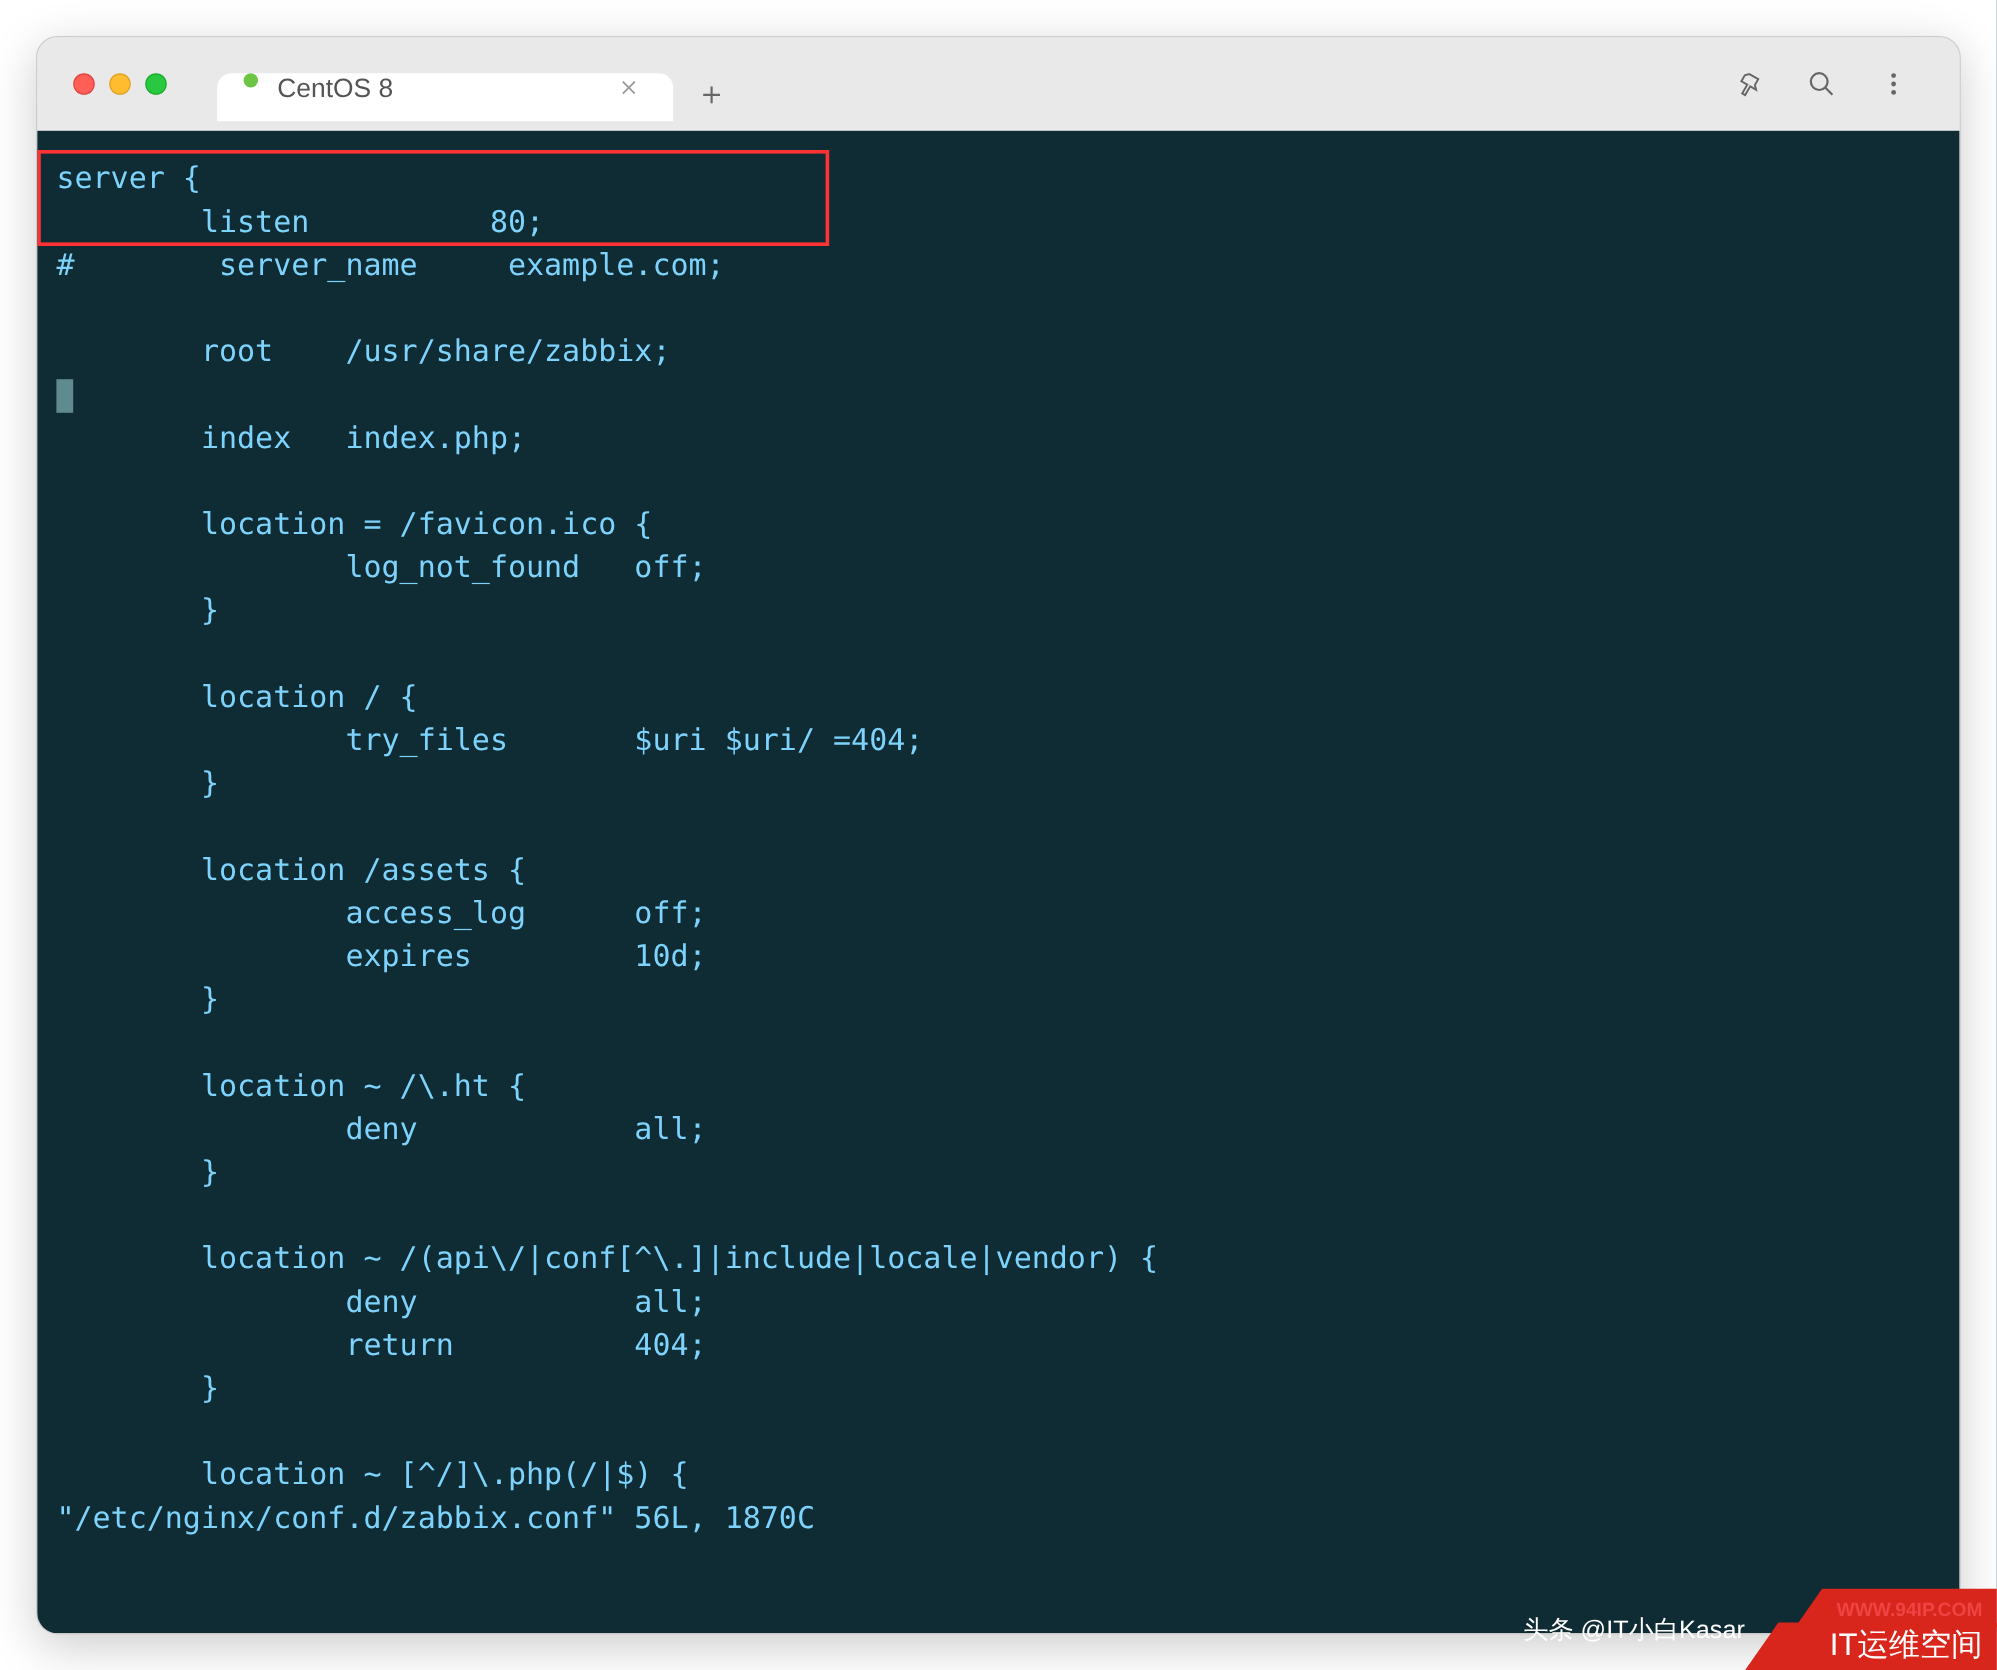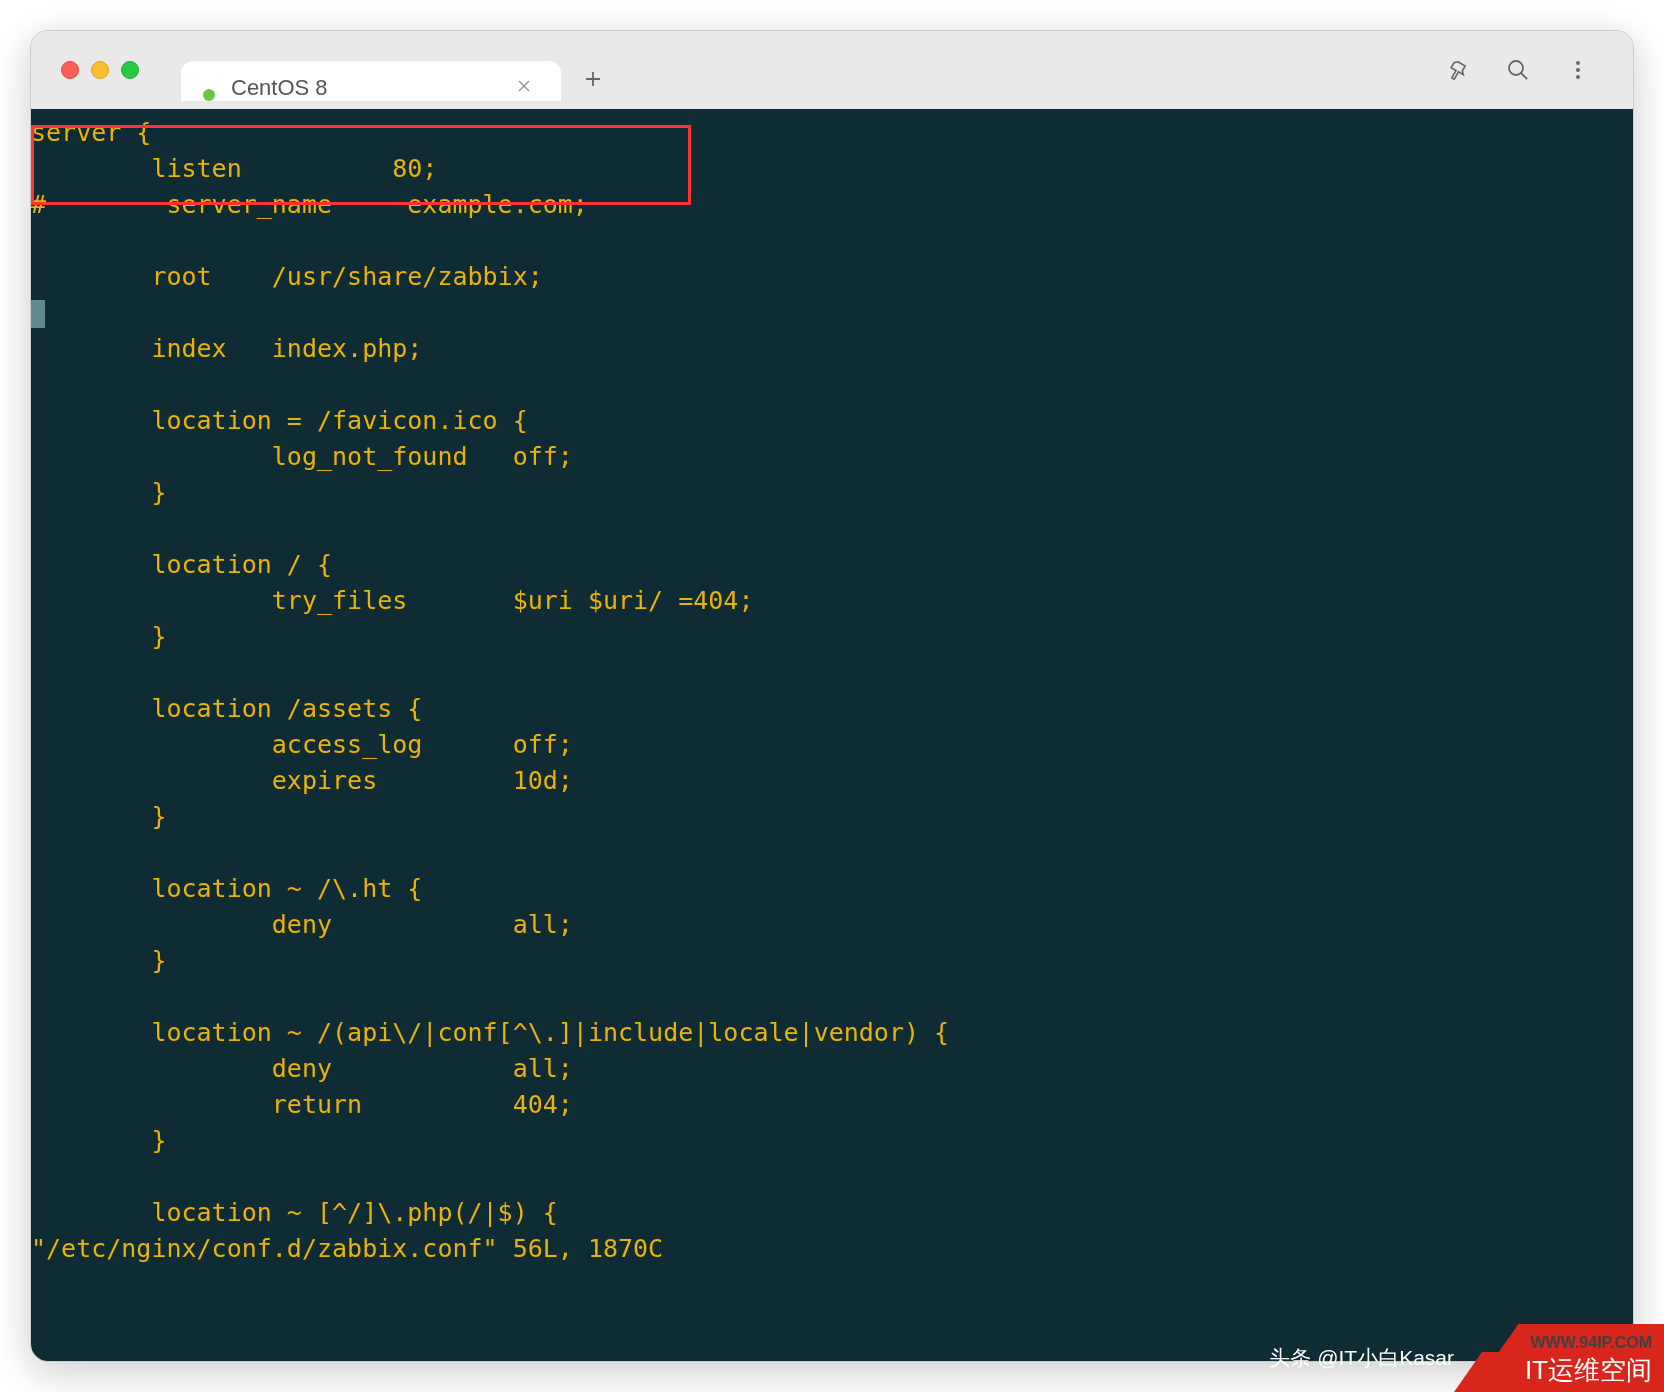--- a/index.html
+++ b/index.html
@@ -43,21 +43,21 @@
     border-radius: 50%;
   }
   .red-light { background: #ff5f57; border: 1px solid #e0443e; }
   .yellow-light { background: #febc2e; border: 1px solid #dea123; }
   .green-light { background: #28c840; border: 1px solid #1aab29; }
   .tab {
     background: #ffffff;
     height: 40px;
     border-radius: 12px 12px 0 0;
     display: flex;
-    align-items: flex-end;
+    align-items: flex-start;
     padding: 0 22px;
     margin-left: 18px;
     min-width: 380px;
     position: relative;
     margin-top: 22px;
   }
   .tab-dot {
     width: 12px;
     height: 12px;
     border-radius: 50%;
@@ -94,24 +94,24 @@
     height: 26px;
     color: #666;
     cursor: pointer;
     display: flex;
     align-items: center;
     justify-content: center;
   }
   .terminal {
     background: #0f2b33;
     height: calc(100% - 78px);
-    padding: 0;
+    padding: 16px;
     font-family: "Menlo", "Monaco", "Consolas", monospace;
     font-size: 25px;
-    color: #eab308;
+    color: #7dd3fc;
     line-height: 36px;
     position: relative;
     overflow: hidden;
   }
   .terminal-content {
     white-space: pre;
     padding: 6px 0 0 0;
   }
   .highlight-box {
     position: absolute;
@@ -147,21 +147,21 @@
     width: 168px;
     height: 32px;
     background: #d9261c;
     transform: skewX(-35deg);
     transform-origin: bottom right;
   }
   .wm2-top-text {
     position: absolute;
     bottom: 40px;
     right: 12px;
-    color: #404040;
+    color: #ef4444;
     font-size: 16px;
     font-weight: bold;
   }
   .wm2-bottom {
     position: absolute;
     bottom: 0;
     right: 0;
     width: 210px;
     height: 40px;
     background: #d9261c;

